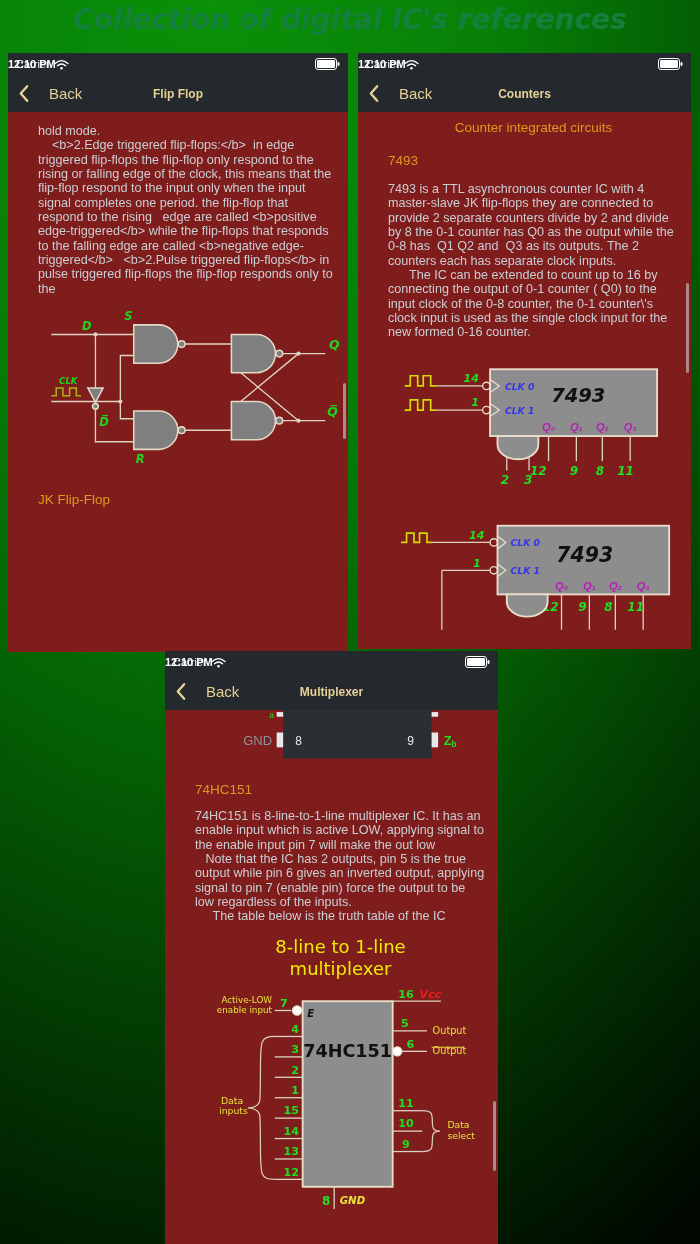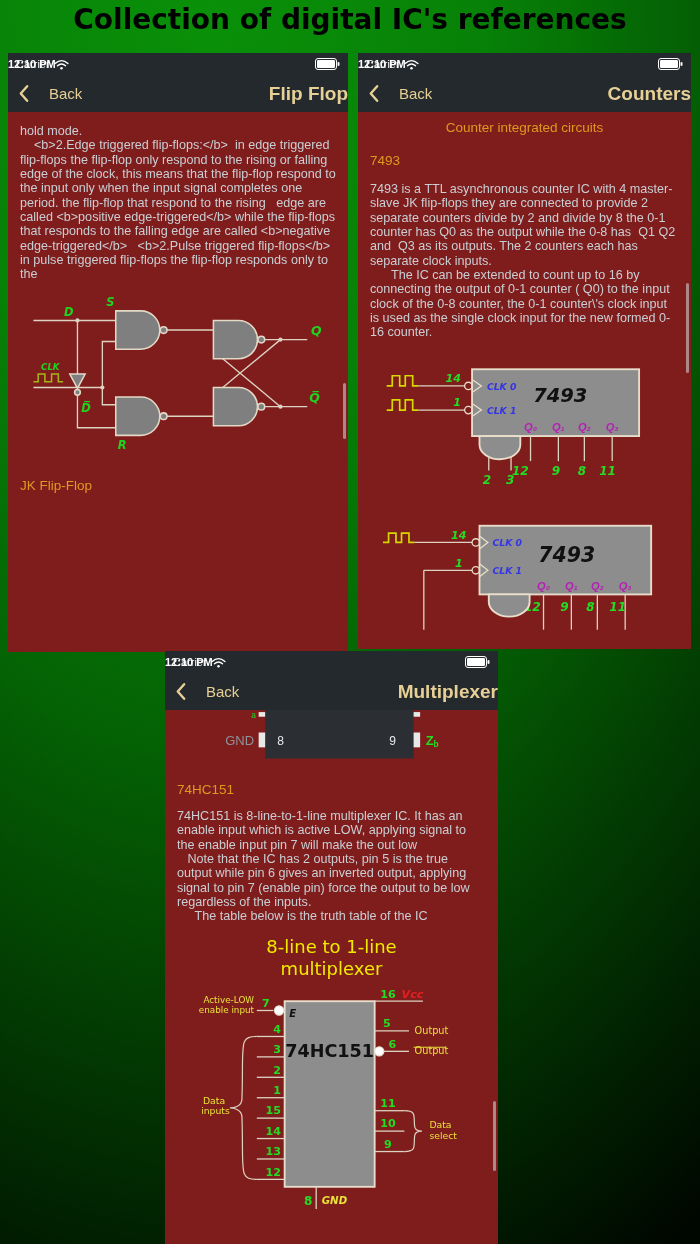--- a/index.html
+++ b/index.html
@@ -4,41 +4,42 @@
 <style>
   * { margin:0; padding:0; box-sizing:border-box; }
   html,body { width:700px; height:1244px; overflow:hidden; }
   body {
     font-family:"Liberation Sans", sans-serif;
     background: radial-gradient(140% 125% at 30% 0%, #0a9009 0%, #078107 28%, #046204 48%, #023102 72%, #000800 92%, #000000 100%);
     position:relative;
   }
   .main-title {
     position:absolute; top:3px; left:0; width:700px; text-align:center;
-    color:#000000; font-family:"DejaVu Sans", sans-serif; font-weight:bold; font-size:28px;
+    color:#15803d; font-family:"DejaVu Sans", sans-serif; font-weight:bold; font-size:28px;
     letter-spacing:0px;
+    font-style:italic;
   }
   .phone { position:absolute; background:#7f1d1d; overflow:hidden;margin-top:11px; }
   #phone-flipflop { left:8px;   top:42px;  width:340px; height:599px; }
   #phone-counters { left:358px; top:42px;  width:333px; height:596px; }
   #phone-mux      { left:165px; top:640px; width:333px; height:594px; z-index:3; }
   .statusbar {
     position:relative; height:22px; background:#24292d; color:#fff;
     display:flex; align-items:center; padding:0 8px; font-size:11px;
   }
   .carrier { display:flex; align-items:center; gap:4px; }
   .sb-time { position:absolute; left:0; right:0; text-align:left; font-weight:bold; font-size:11px; }
   .sb-batt { margin-left:auto; display:flex; align-items:center; z-index:1; }
   .navbar {
     position:relative; height:37px; background:#24292d;
     display:flex; align-items:center; padding:0 10px;
   }
   .back-btn { display:flex; align-items:center; gap:20px; color:#e7d096; font-size:15px; cursor:pointer; z-index:1; }
-  .nav-title { position:absolute; left:0; right:0; text-align:right; color:#e7d096; font-weight:bold; font-size:19px; }
-  .content { position:relative; padding:2px 12px 0 12px; color:#c9ced3; }
+  .nav-title { position:absolute; left:0; right:0; text-align:center; color:#e7d096; font-weight:bold; font-size:12px; }
+  .content { position:relative; padding:2px 12px 0 30px; color:#c9ced3; }
   .para { font-size:12.6px; line-height:1.14; white-space:pre-wrap; margin-top:10px; }
   .orange-h { color:#e0991f; font-size:13.5px; font-weight:normal; }
   .center-h { text-align:center; margin-top:6px; }
   .sub-h { margin-top:18px; }
   .diagram { display:block; }
   .mux-dtitle { text-align:center; color:#f0ea00; font-size:18px; line-height:1.25; margin-top:12px; font-family:"DejaVu Sans", sans-serif; }
   .scrollbar { position:absolute; right:2px; width:3px; background:rgba(215,222,226,0.55); border-radius:2px; }
   
   .wire   { stroke:#ddd3c2; stroke-width:1.4; fill:none; }
   .gate   { fill:#7f7f7f; stroke:#e3d9c7; stroke-width:1.6; }

